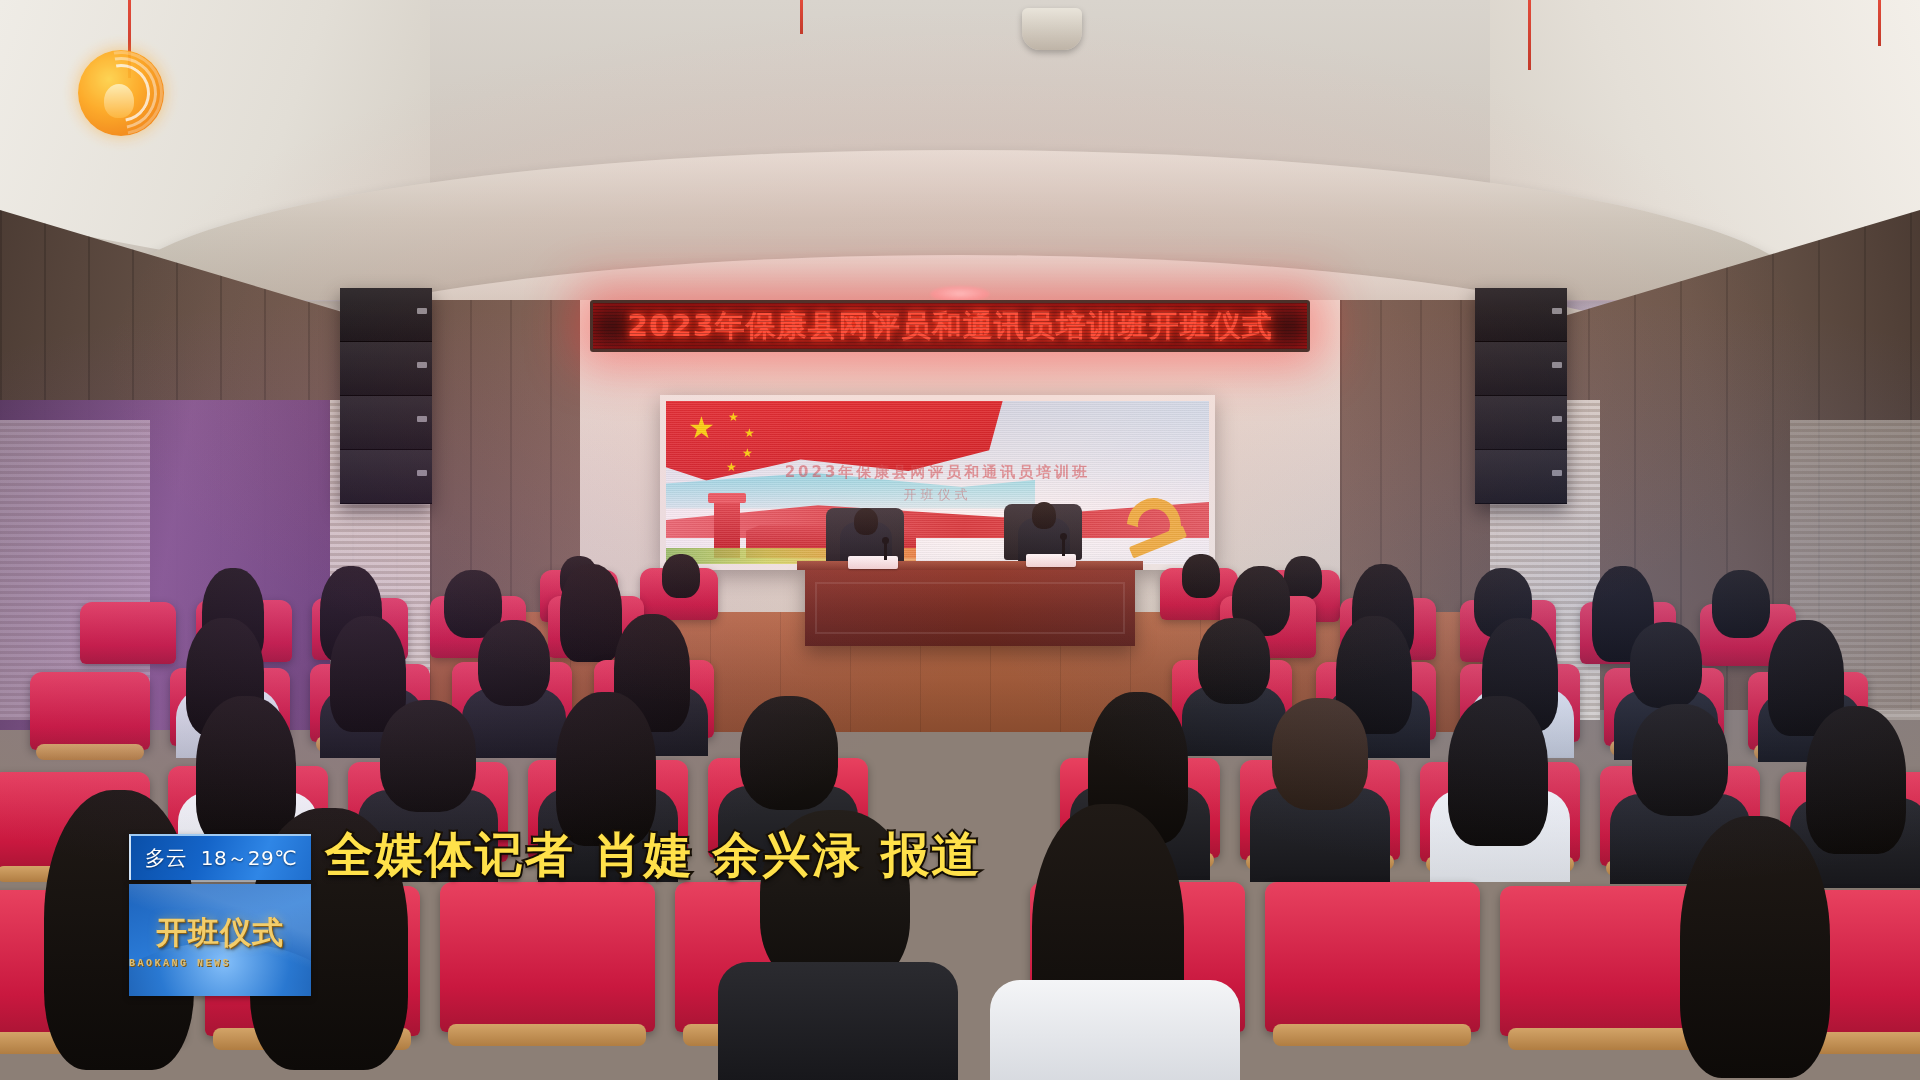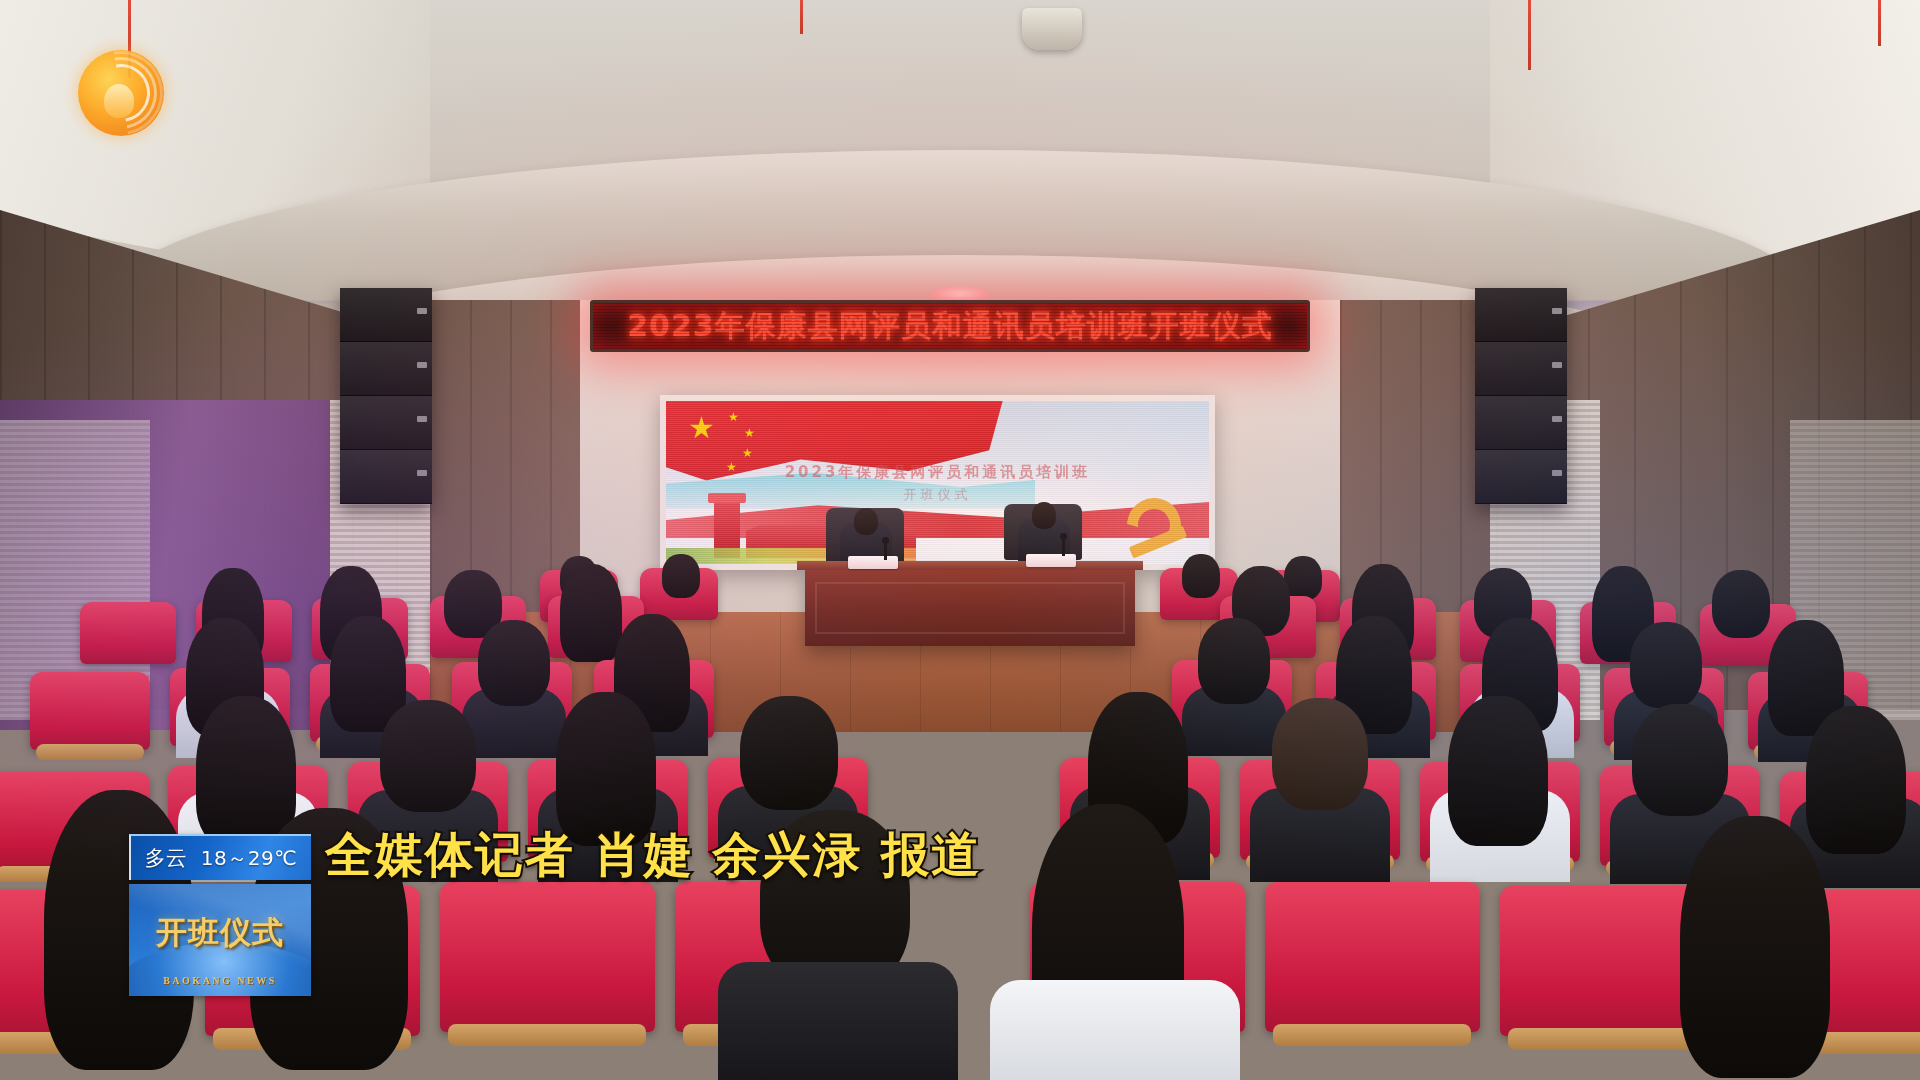--- a/index.html
+++ b/index.html
@@ -298,23 +298,23 @@
                     background:linear-gradient(200deg, rgba(255,255,255,.18) 0 28%, rgba(255,255,255,0) 48%); }
   .newsbox .nb-zh {
     position:relative; z-index:2; display:block; text-align:center; margin-top:28px;
     font-size:31px; font-weight:700; letter-spacing:1px;
     font-family:"DejaVu Sans", sans-serif;
     background:linear-gradient(#fff4c2 0%, #f6c champ 0%);
     color:#f3cd6a;
     text-shadow:1px 1px 0 #8a5f12, 2px 2px 3px rgba(0,0,0,.5), 0 0 10px rgba(255,205,90,.5);
   }
   .newsbox .nb-en {
-    position:relative; z-index:2; display:block; text-align:center; margin-top:21px;
+    position:relative; z-index:2; display:block; text-align:left; margin-top:4px;
     font-size:10px; letter-spacing:2.5px; font-weight:700; color:#e0bf72;
-    font-family:Liberation Serif, serif;
+    font-family:Liberation Mono, monospace;
     text-shadow:1px 1px 0 #7d560f;
   }
 
   
   .credit {
     position:absolute; left:311px; top:824px; height:62px;
     display:flex; align-items:center; padding-left:14px;
   }
   .credit .ctxt {
     font-size:48px; font-weight:700; letter-spacing:2px; white-space:nowrap;

